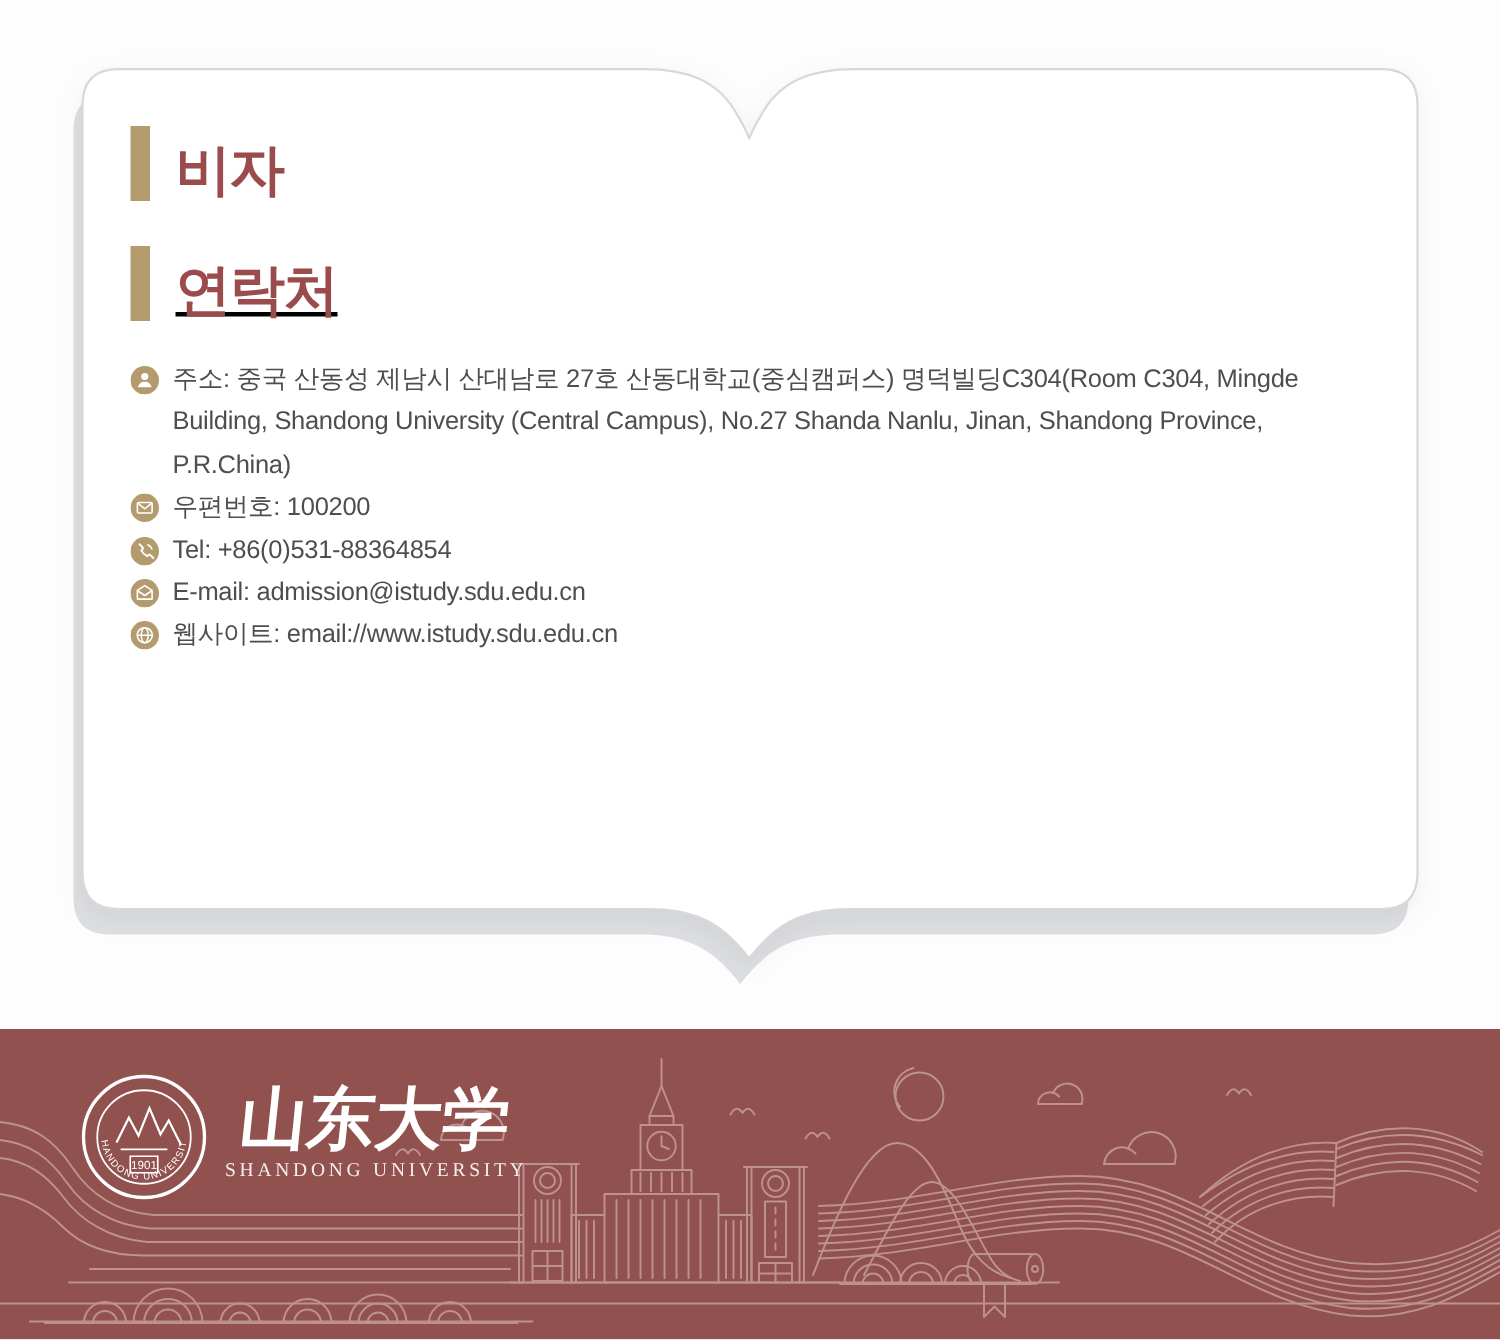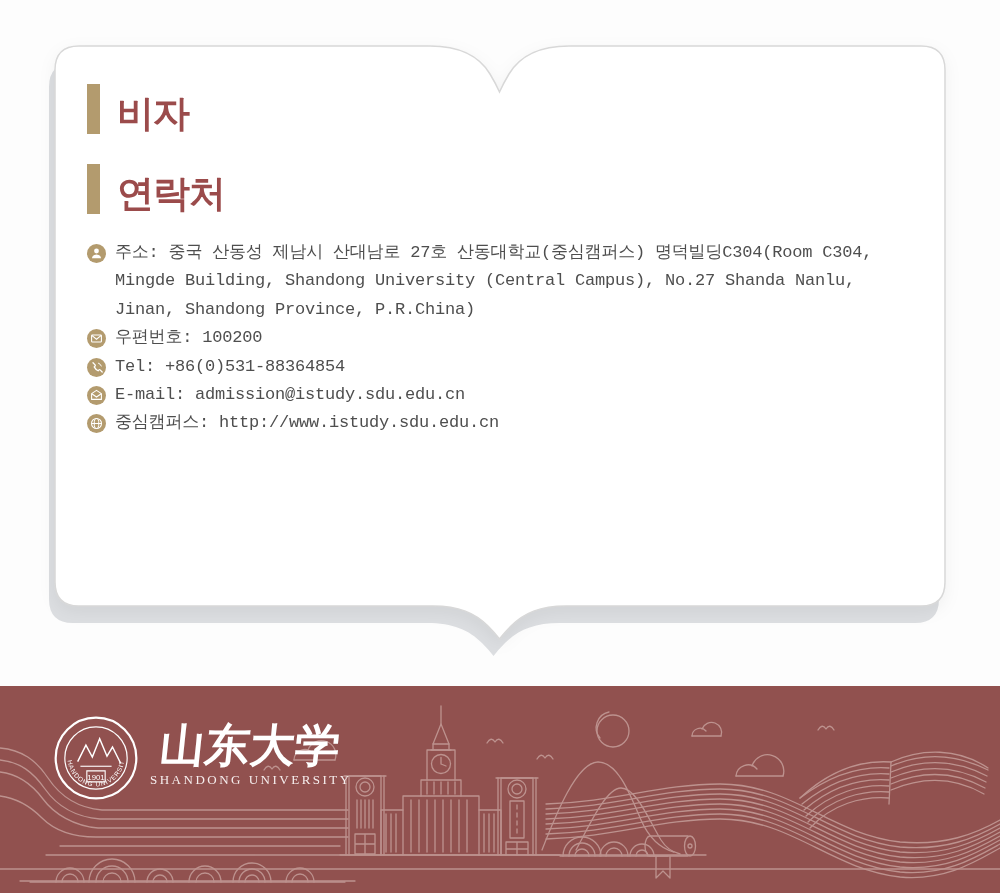--- a/index.html
+++ b/index.html
@@ -22,22 +22,22 @@
   .book-area{position:absolute;left:0;top:0;width:1000px;height:686px;}
   .book-shape{position:absolute;left:0;top:0;}
   .card-content{position:absolute;left:85px;top:84px;width:832px;}
   .sec-title{display:flex;align-items:flex-end;gap:17px;margin:0 0 0 2px;}
   .sec-bar{width:13px;height:50px;background:var(--gold);flex:0 0 auto;}
   .sec-text{font-size:37px;font-weight:700;color:var(--accent);letter-spacing:-1px;line-height:1.08;}
   .visa-body{
     margin:36px 0 0 0;font-size:17px;line-height:28.6px;color:var(--body-text);
     text-align:justify;word-break:keep-all;letter-spacing:-0.2px;
   }
-  .sec-title.second{margin-top:30px;}
-  .contact-list{list-style:none;margin:25px 0 0 2px;padding:0;font-family:Liberation Mono, monospace;}
+  .sec-title.second{margin-top:30px;text-decoration:underline;}
+  .contact-list{list-style:none;margin:25px 0 0 2px;padding:0;}
   .contact-list li{display:flex;align-items:flex-start;gap:9px;font-size:17px;color:#4e4e4e;line-height:28.4px;letter-spacing:-0.2px;}
   .ci{flex:0 0 auto;margin-top:5px;}
   
   .footer{position:absolute;left:0;top:686px;width:1000px;height:207px;background:var(--footer-bg);}
   .footer-art{position:absolute;left:0;top:0;}
   .footer-logo{position:absolute;left:0;top:0;width:400px;height:207px;}
   .seal{position:absolute;left:52px;top:28px;}
   .calligraphy{
     position:absolute;left:150px;top:30px;width:200px;text-align:center;
     font-family:"DejaVu Serif","Liberation Serif",serif;
@@ -108,21 +108,21 @@
           </svg>
           <span>E-mail: admission@istudy.sdu.edu.cn</span>
         </li>
         <li>
           <svg class="ci" width="19" height="19" viewBox="0 0 19 19">
             <circle cx="9.5" cy="9.5" r="9.5" fill="var(--gold)"></circle>
             <circle cx="9.5" cy="9.5" r="5" fill="none" stroke="#ffffff" stroke-width="1.1"></circle>
             <ellipse cx="9.5" cy="9.5" rx="2.3" ry="5" fill="none" stroke="#ffffff" stroke-width="1"></ellipse>
             <line x1="4.5" y1="9.5" x2="14.5" y2="9.5" stroke="#ffffff" stroke-width="1"></line>
           </svg>
-          <span>중심캠퍼스: http://www.istudy.sdu.edu.cn</span>
+          <span>웹사이트: email://www.istudy.sdu.edu.cn</span>
         </li>
       </ul>
     </div>
   </div>
 
   <div class="footer">
 
     <svg class="footer-art" width="1000" height="207" viewBox="0 0 1000 207">
       <g fill="none" stroke="var(--footer-line)" stroke-width="1.3" stroke-linecap="round" stroke-linejoin="round" opacity="0.85">
 

